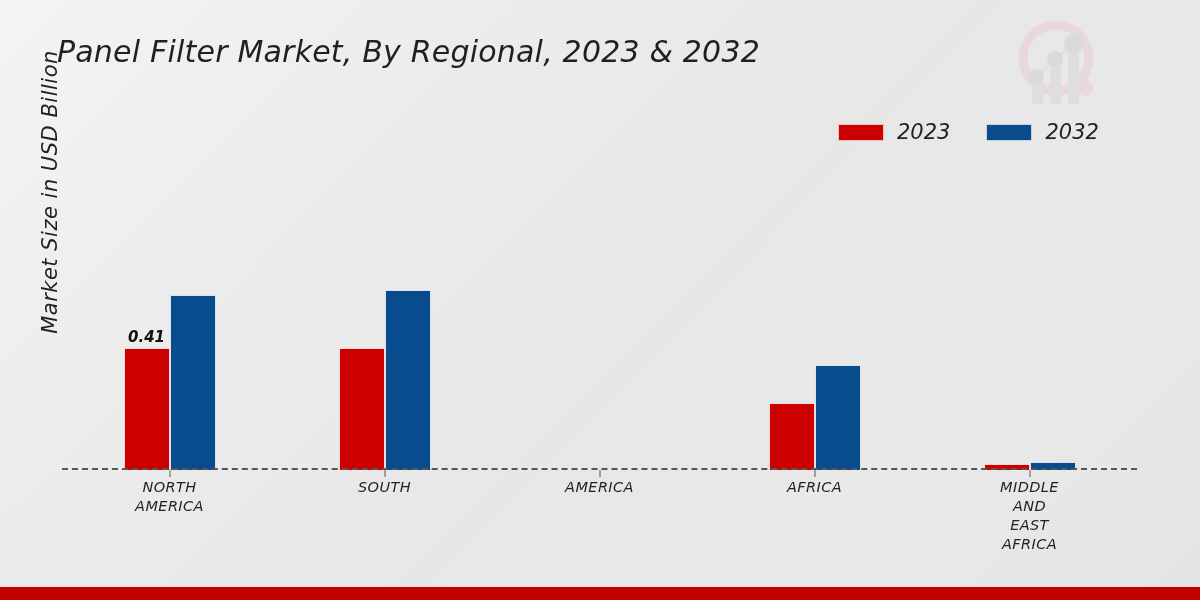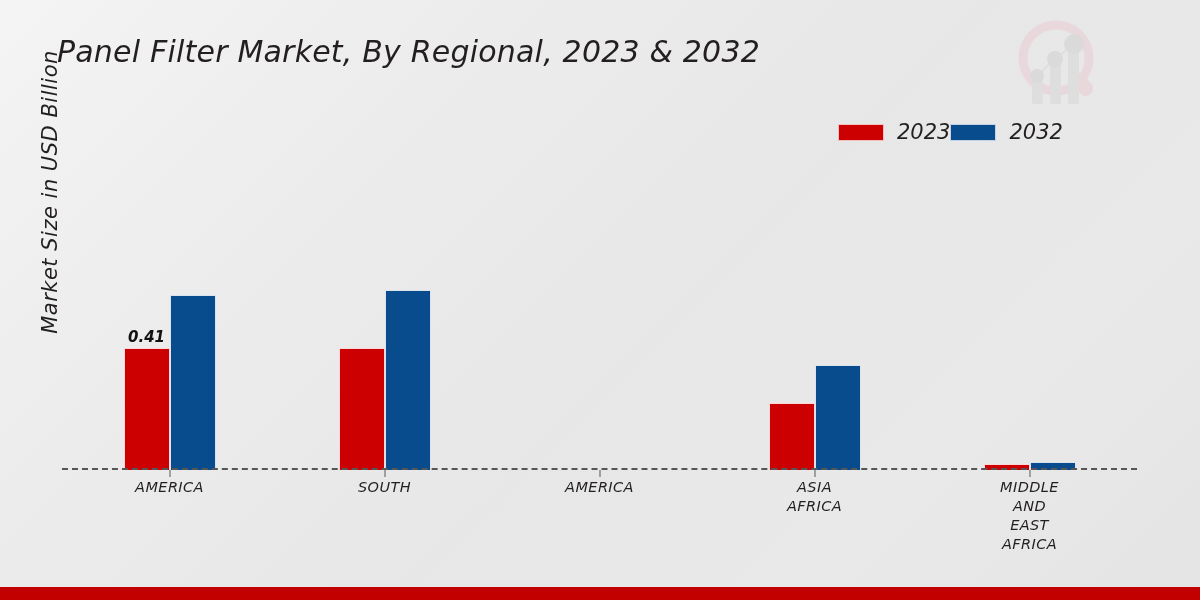--- a/index.html
+++ b/index.html
@@ -46,20 +46,21 @@
     white-space: nowrap;
   }
 
   
   .legend {
     position: absolute;
     left: 838px;
     top: 120px;
     display: flex;
     align-items: center;
+    gap: 36px;
   }
   .legend-item {
     display: flex;
     align-items: center;
     gap: 13px;
   }
   .legend-swatch {
     width: 44px;
     height: 15px;
     border: 1px solid rgba(255,255,255,0.75);
@@ -258,30 +259,30 @@
         </div>
         <span class="tick"></span>
       </div>
 
     </div>
     <div class="baseline"></div>
   </div>
 
   <div class="cat-labels">
     <div class="cat-label">
+      <div>NORTH</div>
       <div>AMERICA</div>
     </div>
     <div class="cat-label">
       <div>SOUTH</div>
     </div>
     <div class="cat-label">
       <div>AMERICA</div>
     </div>
     <div class="cat-label">
-      <div>ASIA</div>
       <div>AFRICA</div>
     </div>
     <div class="cat-label">
       <div>MIDDLE</div>
       <div>AND</div>
       <div>EAST</div>
       <div>AFRICA</div>
     </div>
   </div>
 

